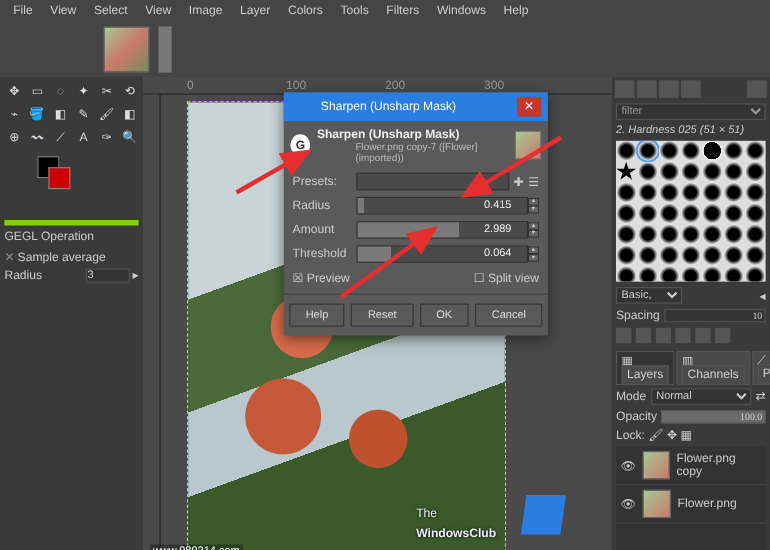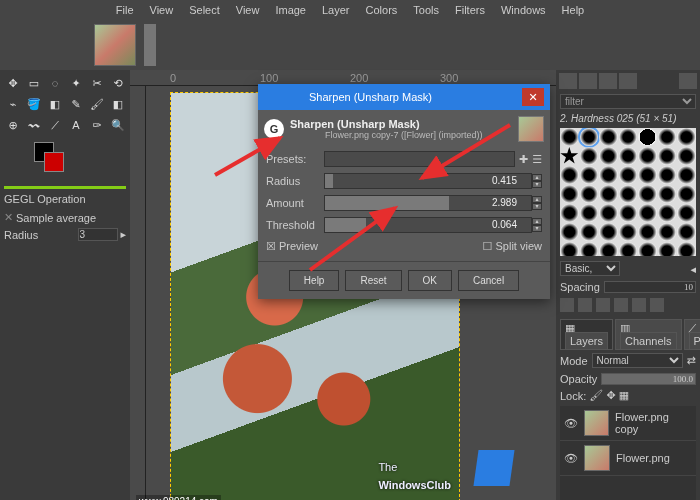--- a/index.html
+++ b/index.html
@@ -1,29 +1,29 @@
 <!DOCTYPE html>
 <html><head>
 <meta charset="utf-8">
 <style>
 * { margin: 0; padding: 0; box-sizing: border-box; font-family: sans-serif; font-size: 11px; }
 body { background: #454545; color: #ccc; width: 700px; height: 500px; overflow: hidden; position: relative; }
-.menubar { display: flex; gap: 4px; padding: 2px 6px; background: #454545; justify-content: center; }
+.menubar { display: flex; gap: 4px; padding: 2px 6px; background: #454545; }
 .menubar span { padding: 2px 6px; cursor: pointer; }
 .toprow { display: flex; align-items: center; padding: 4px; gap: 8px; }
 .thumb { width: 42px; height: 42px; background: linear-gradient(135deg,#a8c896,#c97a6a,#7a8a5a); border: 1px solid #666; margin-left: 90px; }
 .thumb2 { width: 12px; height: 42px; background: #777; }
 .main { display: flex; height: 440px; }
 .left { width: 130px; background: #3a3a3a; padding: 4px; }
 .toolgrid { display: grid; grid-template-columns: repeat(6,18px); gap: 3px; margin-bottom: 8px; }
 .tool { width: 18px; height: 18px; color: #ddd; text-align: center; line-height: 18px; }
 .colorswatch { position: relative; width: 40px; height: 30px; margin: 6px 0 0 30px; }
 .csw1 { position: absolute; width: 20px; height: 20px; background: #000; border: 1px solid #888; }
 .csw2 { position: absolute; width: 20px; height: 20px; background: #c00; border: 1px solid #888; left: 10px; top: 10px; }
-.geglbox { margin-top: 14px; border-top: 3px solid #84cc16; padding-top: 4px; }
+.geglbox { margin-top: 28px; border-top: 5px solid #84cc16; padding-top: 4px; }
 .geglhdr { font-size: 11px; margin-bottom: 4px; }
 .geglrow { display: flex; align-items: center; font-size: 10px; padding: 2px 0; }
 .geglrow input { width: 40px; background: #333; border: 1px solid #555; color: #ccc; margin-left: auto; font-size:10px; }
 .canvas-wrap { flex: 1; position: relative; background: #4a4a4a; }
 .ruler-h { height: 16px; background: #4a4a4a; border-bottom: 1px solid #222; position: relative; font-size:8px; color:#999; }
 .ruler-h span { position:absolute; top:2px; }
 .ruler-v { width: 16px; background: #4a4a4a; border-right: 1px solid #222; position: absolute; left:0; top:16px; bottom:0; }
 .canvas { position: absolute; left: 40px; top: 22px; width: 290px; height: 410px; border: 1px dashed #ffcc00; overflow:hidden; }
 .photo { width:100%; height:100%; background:
   radial-gradient(circle at 36% 50%, #d96a4a 0 28px, transparent 29px),
@@ -57,21 +57,21 @@
 .layertabs .act { background:#333; }
 .moderow { padding:3px 4px; display:flex; align-items:center; font-size:10px; }
 .moderow select { flex:1; margin:0 4px; background:#333; border:1px solid #555; color:#ccc; font-size:10px; }
 .layerlist { flex:1; background:#333; margin:2px 4px; }
 .layeritem { display:flex; align-items:center; padding:4px; gap:6px; border-bottom:1px solid #444; }
 .eye { width:14px; text-align:center; }
 .lthumb { width:26px; height:26px; background:linear-gradient(135deg,#a8c896,#c97a6a); border:1px solid #666; }
 .winlogo { width:36px; height:36px; background:#2a7de1; position:absolute; right:44px; bottom:24px; transform:skewX(-8deg); }
 
 
-.dialog { position:absolute; left:258px; top:84px; width:292px; background:#5a5a5a; box-shadow:0 3px 12px rgba(0,0,0,0.5); }
+.dialog { position:absolute; left:258px; top:84px; width:240px; background:#5a5a5a; box-shadow:0 3px 12px rgba(0,0,0,0.5); }
 .titlebar { background:#2a7de1; color:#fff; padding:4px 6px; display:flex; align-items:center; }
 .titlebar .x { margin-left:auto; width:22px; height:18px; background:#c0392b; text-align:center; line-height:18px; }
 .dheader { display:flex; align-items:center; padding:6px; gap:6px; }
 .gicon { width:20px; height:20px; border-radius:50%; background:#fff; color:#333; font-weight:bold; text-align:center; line-height:20px; }
 .dtitle { font-weight:bold; color:#eee; }
 .dsub { font-size:9px; color:#bbb;padding-left:35px; }
 .dthumb { width:26px; height:26px; background:linear-gradient(135deg,#a8c896,#c97a6a); margin-left:auto; border:1px solid #777;}
 .drow { display:flex; align-items:center; padding:3px 8px; font-size:10px; }
 .drow label { width:58px; }
 .dslider { flex:1; height:16px; background:linear-gradient(90deg,#7a7a7a 0%,#7a7a7a var(--f,30%),#4a4a4a var(--f,30%)); border:1px solid #333; position:relative; }

